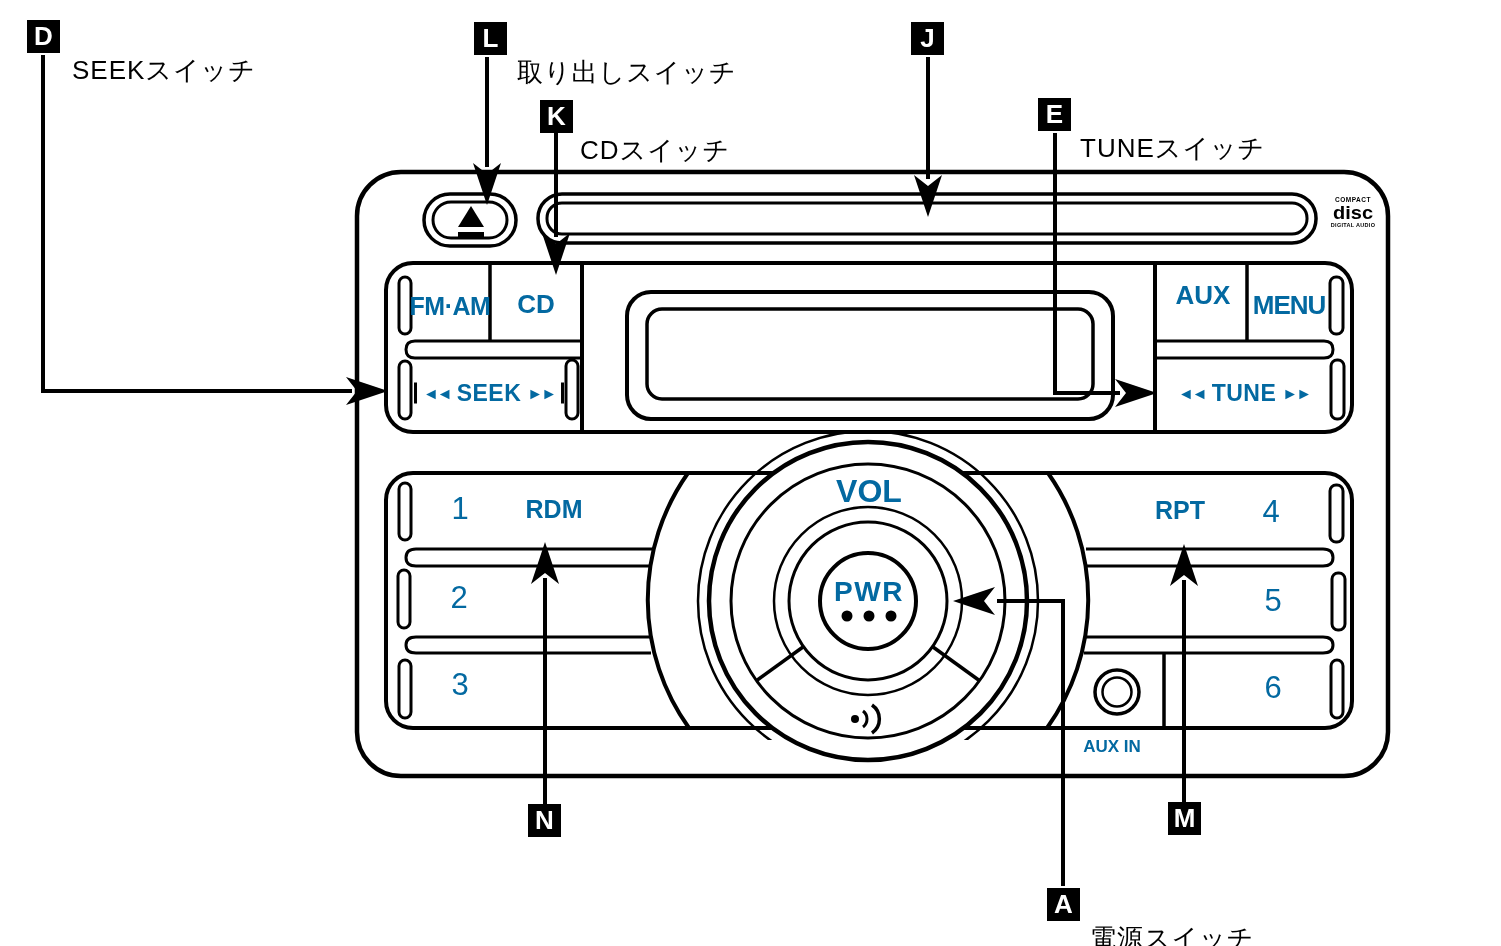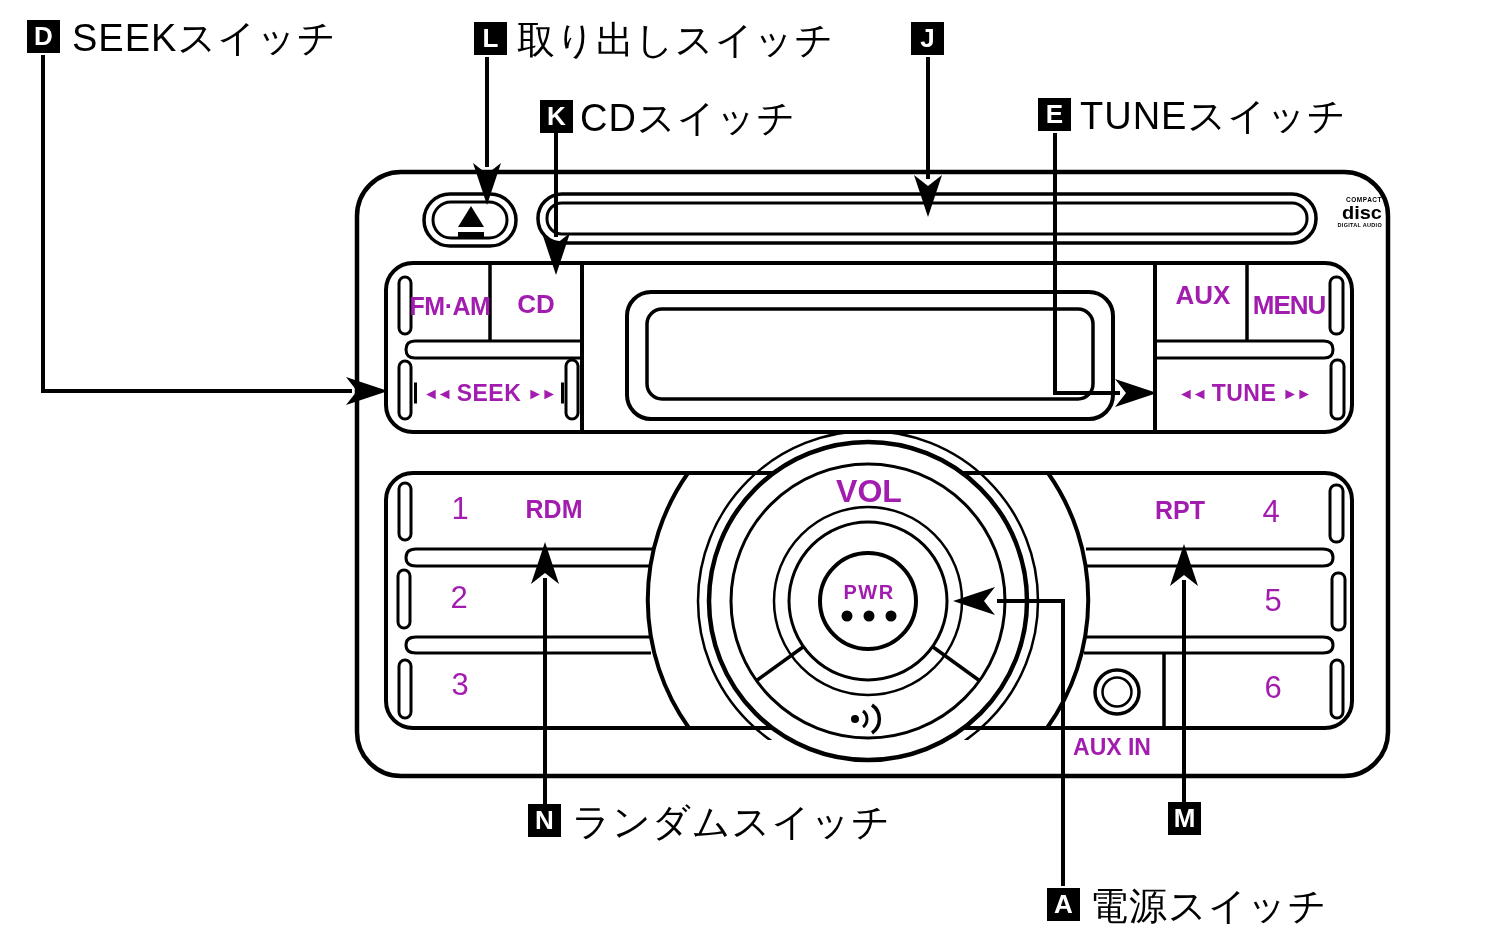--- a/index.html
+++ b/index.html
@@ -1,31 +1,31 @@
 <!DOCTYPE html>
 <html><head>
 <meta charset="utf-8">
 <style>
   html,body{margin:0;padding:0;background:#fff;}
   .stage{position:relative;width:1501px;height:946px;background:#fff;overflow:hidden;
          font-family:"Liberation Sans", sans-serif;color:#000;}
   .stage svg{position:absolute;left:0;top:0;}
-  .lbl{position:absolute;transform:translate(-50%,-50%);white-space:nowrap;color:#a21caf;}
+  .lbl{position:absolute;transform:translate(-50%,-50%);white-space:nowrap;color:#0369a1;}
   .digit{font-size:31px;font-weight:400;}
   .btxt{font-weight:700;}
   .arrowrow{display:flex;align-items:center;gap:6px;}
   .arrowrow .tri{font-size:16px;letter-spacing:-2px;font-weight:400;}
   .arrowrow .word{font-size:23px;font-weight:700;letter-spacing:0.5px;}
   .endbar{display:inline-block;width:3px;height:21px;background:#000;}
   .badge{position:absolute;width:33px;height:33px;background:#000;color:#fff;
          display:flex;align-items:center;justify-content:center;
          font-size:26px;font-weight:700;}
-  .clabel{position:absolute;transform:translateY(-50%);font-size:38px;font-weight:400;
-          white-space:nowrap;letter-spacing:1px;}
-  .disclogo{position:absolute;left:1324px;top:197px;width:58px;text-align:right;line-height:1;}
+  .clabel{position:absolute;transform:translateY(-50%);font-size:26px;font-weight:400;
+          white-space:nowrap;letter-spacing:1px;margin-top:32px;}
+  .disclogo{position:absolute;left:1324px;top:197px;width:58px;text-align:center;line-height:1;}
   .disclogo .t{font-size:6.5px;font-weight:700;letter-spacing:0.5px;}
   .disclogo .m{font-size:20px;font-weight:700;margin:-1px 0 0 0;transform:scaleY(0.92);}
   .disclogo .b{font-size:5.5px;font-weight:700;margin-top:0px;letter-spacing:0.3px;}
 </style>
 </head>
 <body>
 
 <div class="stage">
 
   <svg width="1501" height="946" viewBox="0 0 1501 946">
@@ -169,38 +169,37 @@
   <div class="lbl digit" style="left:460px;top:509px">1</div>
   <div class="lbl btxt" style="left:554px;top:509px;font-size:25px">RDM</div>
   <div class="lbl digit" style="left:459px;top:598px">2</div>
   <div class="lbl digit" style="left:460px;top:685px">3</div>
   <div class="lbl btxt" style="left:1180px;top:510px;font-size:25px">RPT</div>
   <div class="lbl digit" style="left:1271px;top:512px">4</div>
   <div class="lbl digit" style="left:1273px;top:601px">5</div>
   <div class="lbl digit" style="left:1273px;top:688px">6</div>
 
   <div class="lbl btxt" style="left:869px;top:491px;font-size:32px">VOL</div>
-  <div class="lbl btxt" style="left:869px;top:592px;font-size:20px;letter-spacing:1.5px">PWR</div>
-  <div class="lbl btxt" style="left:1112px;top:747px;font-size:23px">AUX IN</div>
+  <div class="lbl btxt" style="left:869px;top:592px;font-size:28px;letter-spacing:1.5px">PWR</div>
+  <div class="lbl btxt" style="left:1112px;top:747px;font-size:17px">AUX IN</div>
 
   <div class="badge" style="left:27px;top:20px">D</div>
   <div class="clabel" style="left:72px;top:38px">SEEKスイッチ</div>
 
   <div class="badge" style="left:474px;top:22px">L</div>
   <div class="clabel" style="left:517px;top:40px">取り出しスイッチ</div>
 
   <div class="badge" style="left:540px;top:100px">K</div>
   <div class="clabel" style="left:580px;top:118px">CDスイッチ</div>
 
   <div class="badge" style="left:911px;top:22px">J</div>
 
   <div class="badge" style="left:1038px;top:98px">E</div>
   <div class="clabel" style="left:1080px;top:116px">TUNEスイッチ</div>
 
   <div class="badge" style="left:528px;top:804px">N</div>
-  <div class="clabel" style="left:572px;top:822px">ランダムスイッチ</div>
 
   <div class="badge" style="left:1168px;top:802px">M</div>
 
   <div class="badge" style="left:1047px;top:888px">A</div>
   <div class="clabel" style="left:1090px;top:906px">電源スイッチ</div>
 
 </div>
 
 </body></html>

